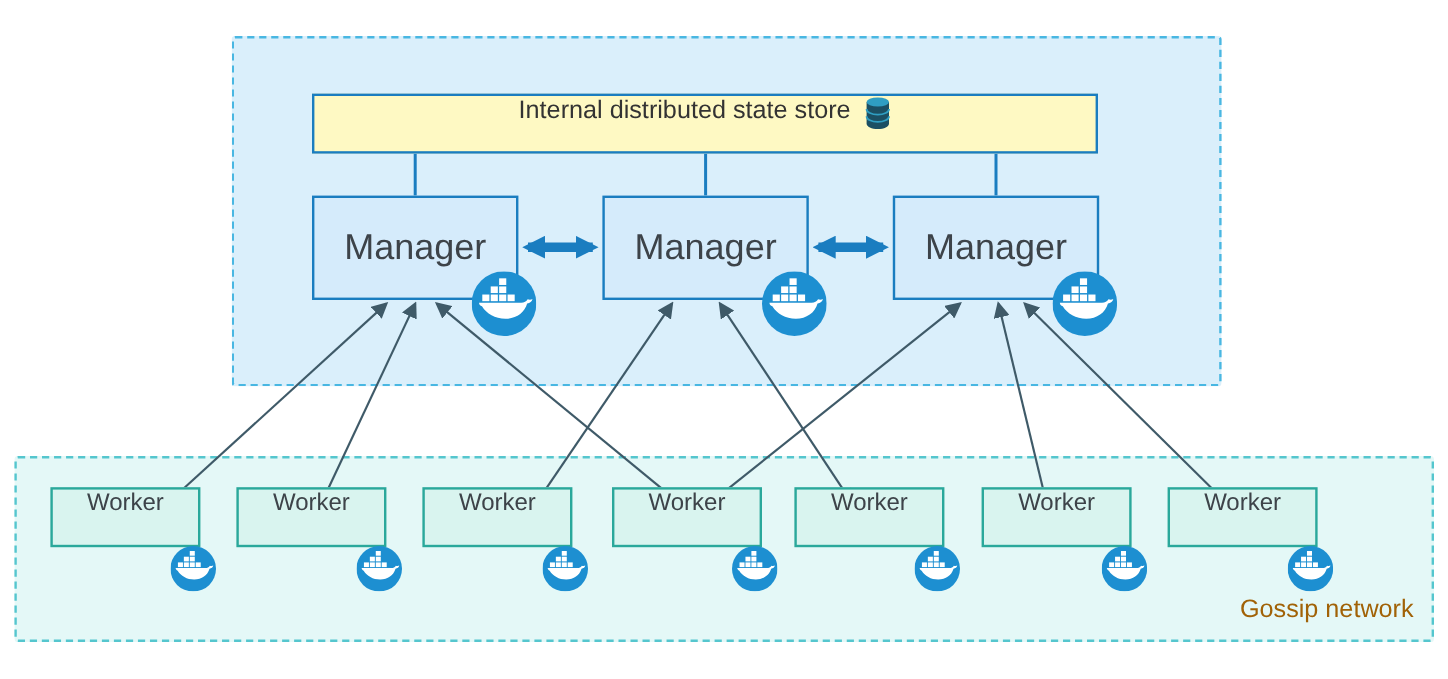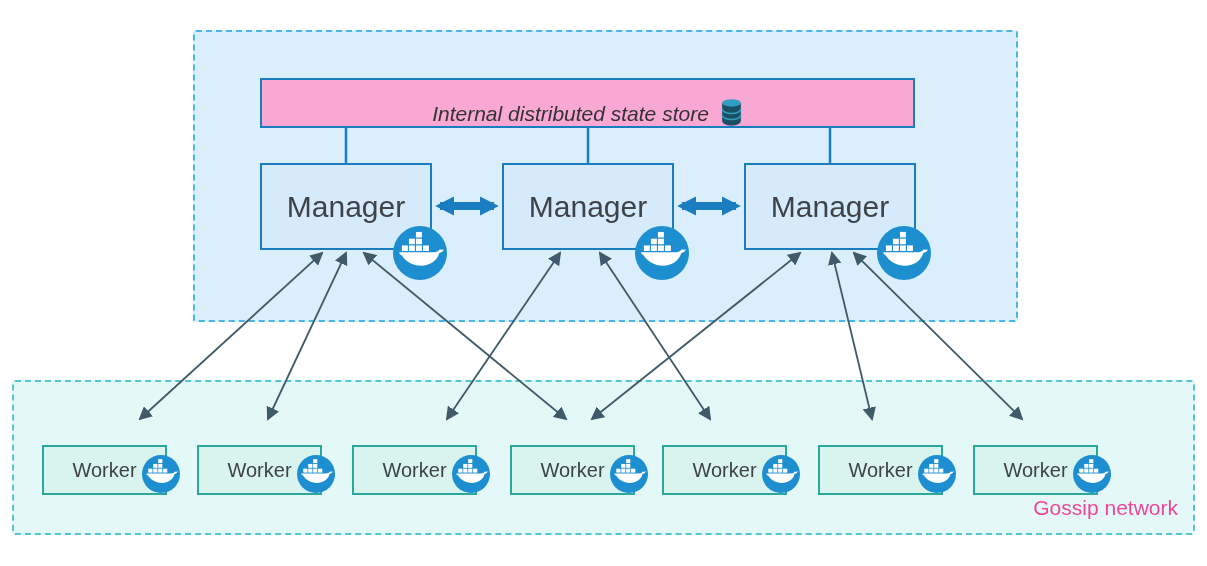--- a/index.html
+++ b/index.html
@@ -21,42 +21,42 @@
     position: absolute; left: 12px; top: 380px; width: 1183px; height: 155px;
     background: #e4f8f7; border: 2px dashed #55c6ce; border-radius: 3px;
     box-sizing: border-box; z-index: 1;
   }
   .raft-label {
     position: absolute; left: 193px; top: 44px; width: 800px; text-align: right;
     font-size: 21px; color: #383838; z-index: 10;
   }
   .gossip-label {
     position: absolute; left: 800px; top: 496px; width: 378px; text-align: right;
-    font-size: 21px; color: #ec4899; z-index: 10;
+    font-size: 21px; color: #a16207; z-index: 10;
   }
   
   .store {
     position: absolute; left: 260px; top: 78px; width: 655px; height: 50px;
-    background: #f9a8d4; border: 2.5px solid #1a7dc0; box-sizing: border-box;
-    display: flex; align-items: flex-end; justify-content: center; gap: 11px;
-    font-size: 21px; color: #333333; z-index: 10; font-style: italic;
+    background: #fef9c3; border: 2.5px solid #1a7dc0; box-sizing: border-box;
+    display: flex; align-items: flex-start; justify-content: center; gap: 11px;
+    font-size: 21px; color: #333333; z-index: 10;
   }
   .manager {
     position: absolute; top: 163px; width: 172px; height: 87px;
     background: #d5ebfb; border: 2.5px solid #1a7dc0; box-sizing: border-box;
     display: flex; align-items: center; justify-content: center;
     font-size: 30px; color: #3d4349; z-index: 10;
   }
   .manager.m1 { left: 260px; }
   .manager.m2 { left: 502px; }
   .manager.m3 { left: 744px; }
   .worker {
-    position: absolute; top: 445px; width: 125px; height: 50px;
+    position: absolute; top: 406px; width: 125px; height: 50px;
     background: #d9f4ef; border: 2px solid #2aa89b; box-sizing: border-box;
-    display: flex; align-items: center; justify-content: center;
+    display: flex; align-items: flex-start; justify-content: center;
     font-size: 20px; color: #3d4349; z-index: 10;
   }
   
   .wires { position: absolute; left: 0; top: 0; z-index: 6; pointer-events: none; }
   .conn  { stroke: #1a7dc0; stroke-width: 2.5; }
   .thick { stroke: #1a7dc0; stroke-width: 8; }
   .link  { stroke: #3f5a68; stroke-width: 1.8; }
   
   .badge { position: absolute; z-index: 20; }
   .db { flex: 0 0 auto; }

